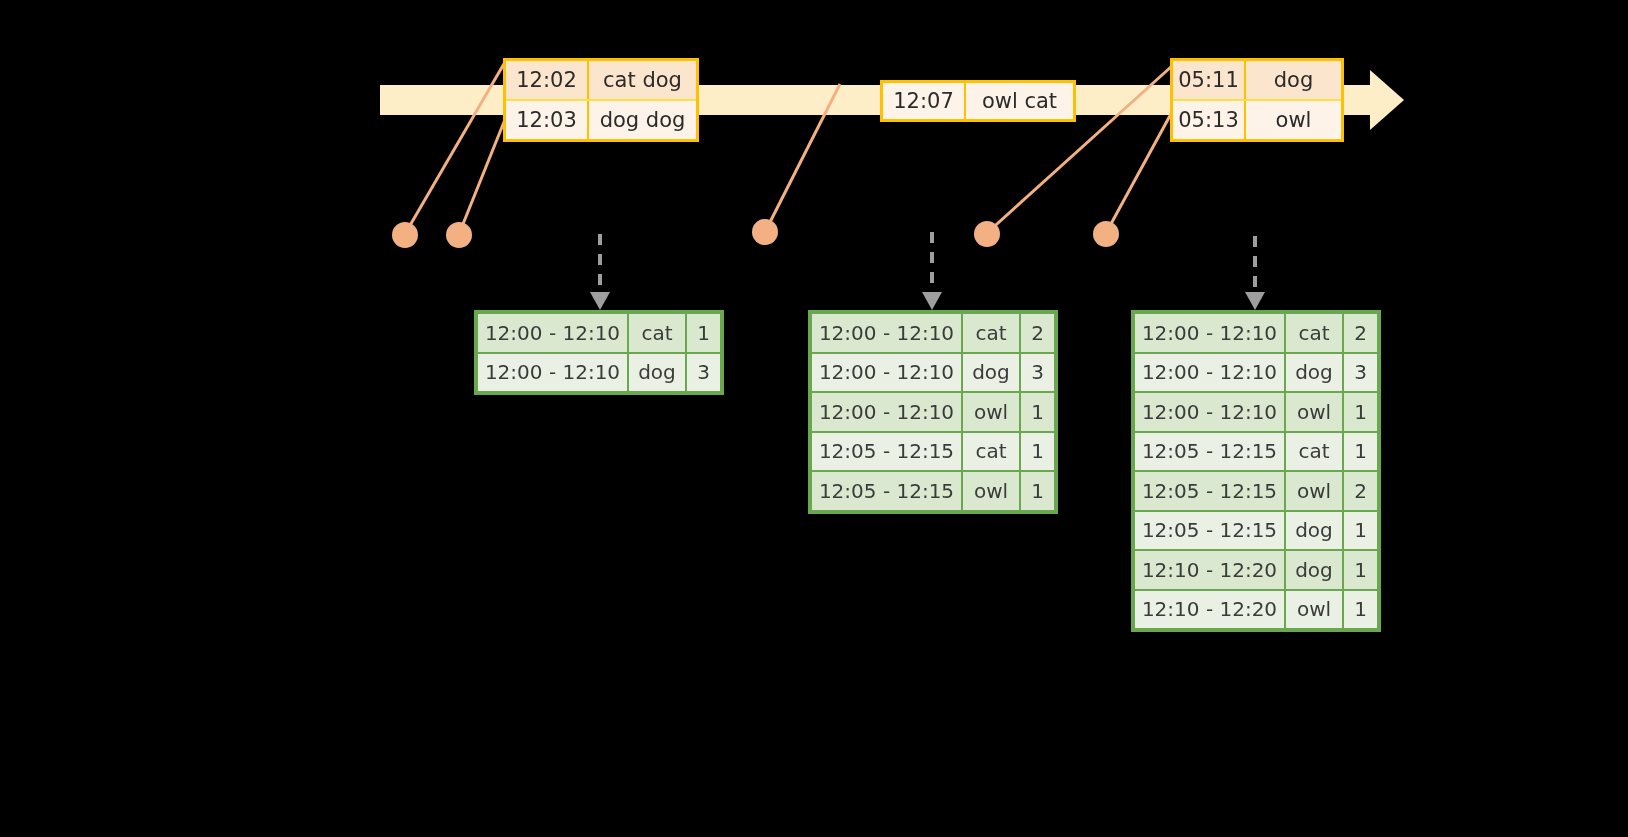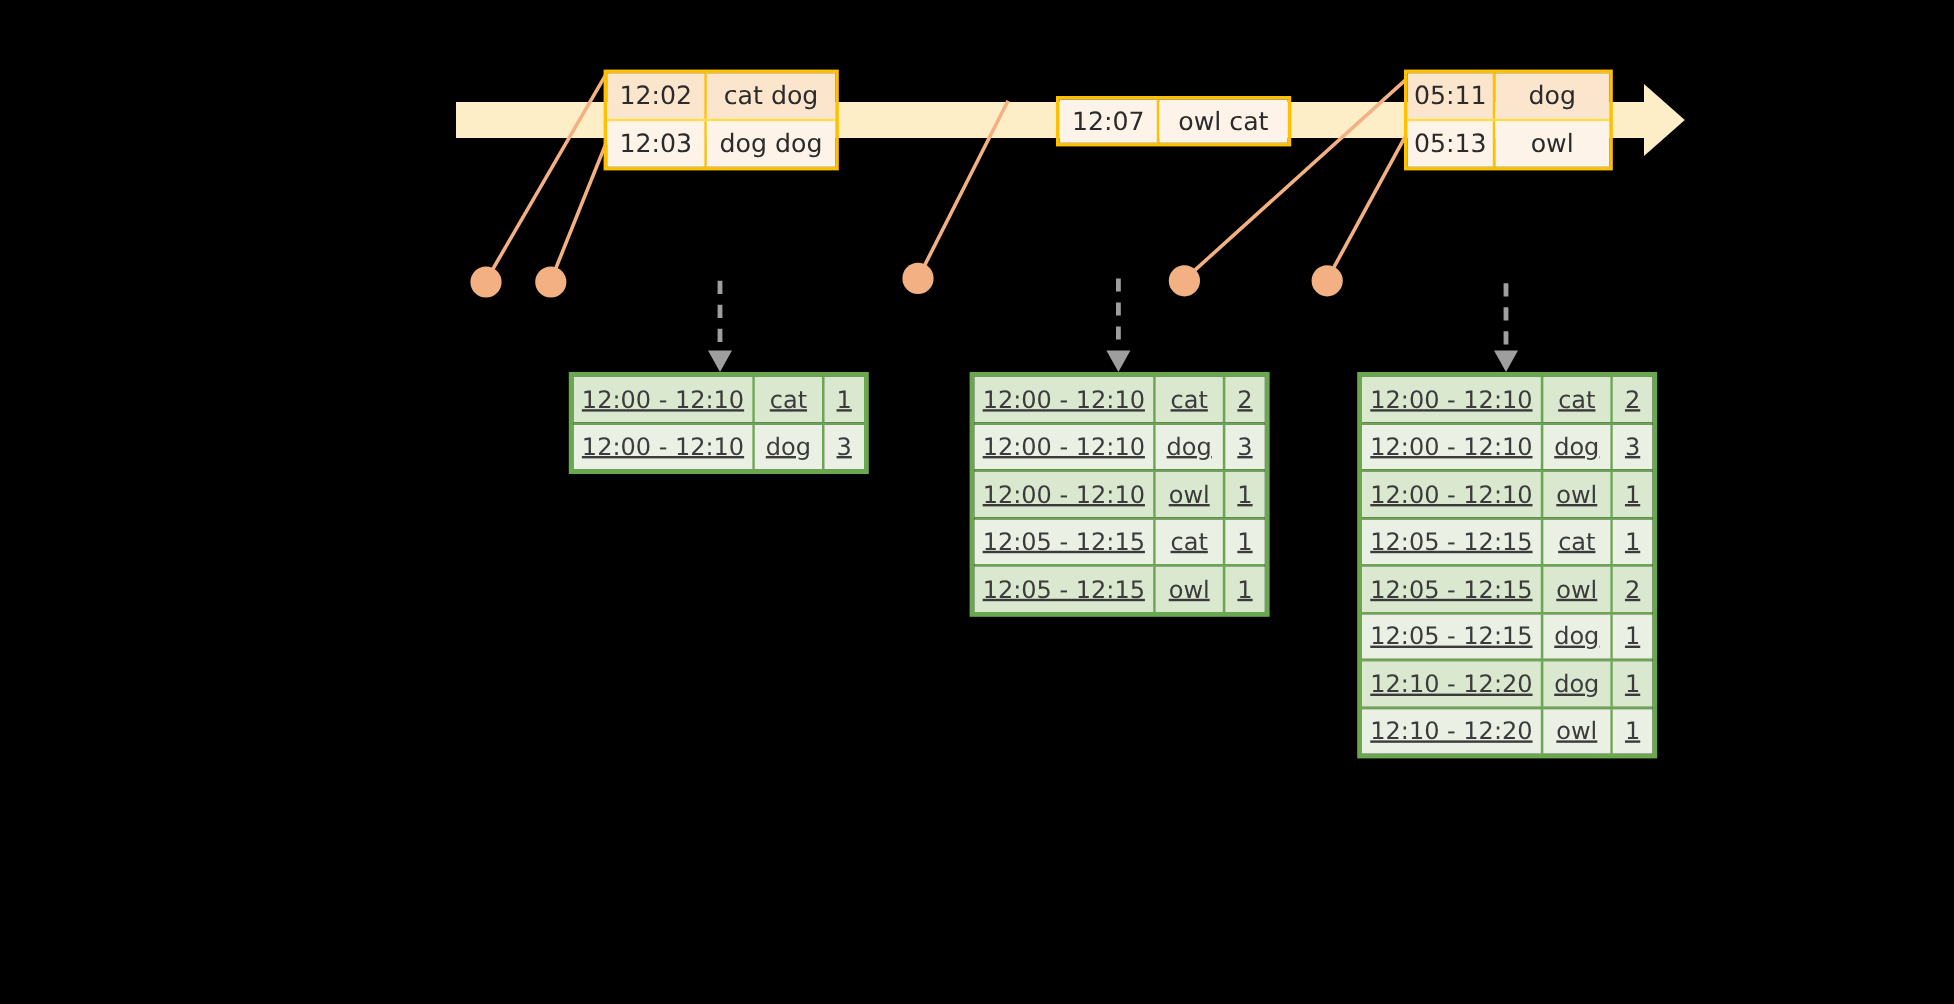--- a/index.html
+++ b/index.html
@@ -30,21 +30,21 @@
   
   .conn{position:absolute;left:0;top:0;width:1628px;height:837px;
         pointer-events:none;z-index:3;}
 
   
   .tbl{position:absolute;border:4px solid #6aa84f;box-sizing:border-box;
        display:flex;flex-direction:column;z-index:4;}
   .trow{display:flex;height:37.5px;}
   .trow + .trow{border-top:2px solid #6aa84f;}
   .tc{display:flex;align-items:center;justify-content:center;
-      font-size:20px;color:#3b3b3b;box-sizing:border-box;text-decoration:underline;}
+      font-size:20px;color:#3b3b3b;box-sizing:border-box;}
   .tc-range{border-right:2px solid #6aa84f;}
   .tc-key{border-right:2px solid #6aa84f;}
   .zebra-a .tc{background:#d9e8cf;}
   .zebra-b .tc{background:#eaf1e4;}
 </style>
 </head>
 <body>
 
 <div id="stage">
 

